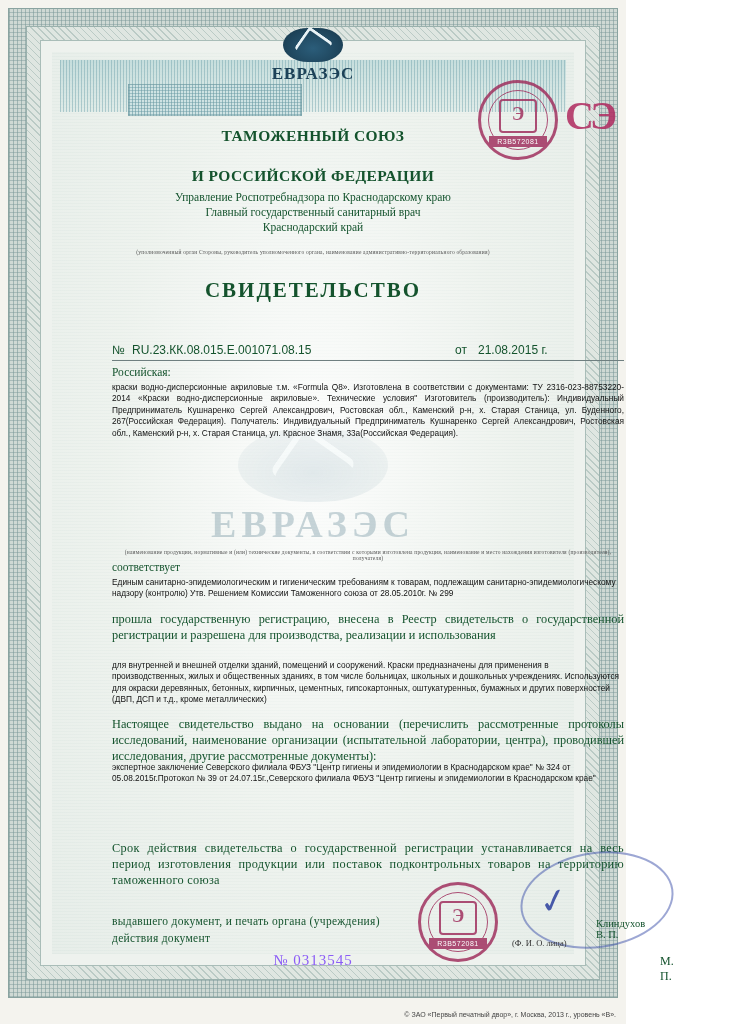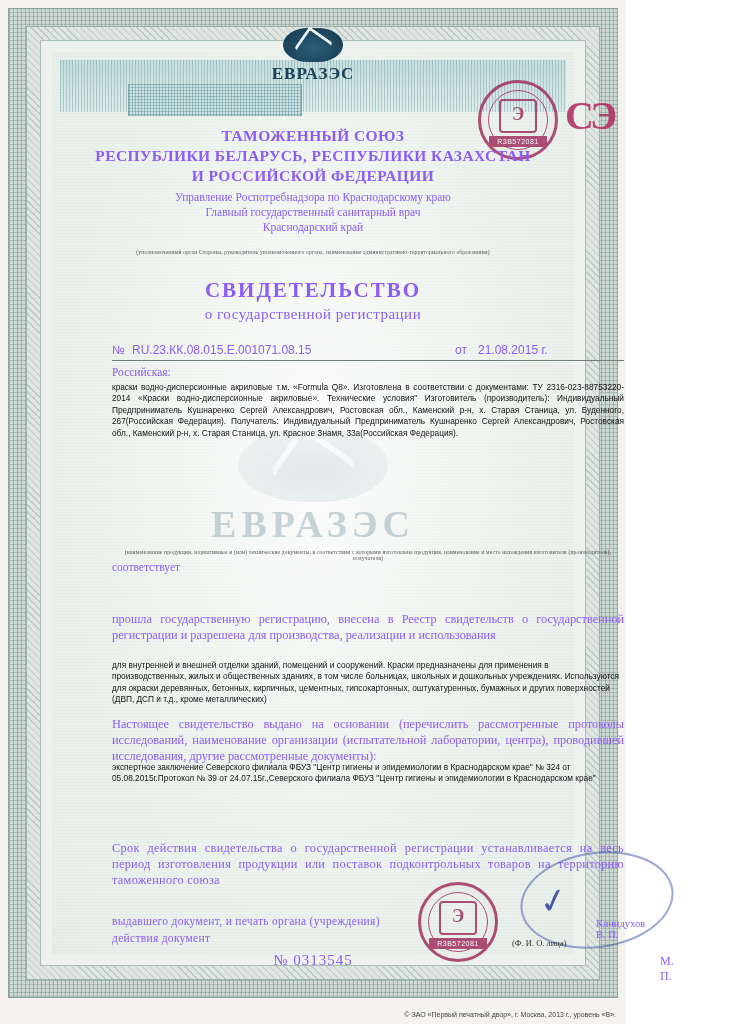--- a/index.html
+++ b/index.html
@@ -113,21 +113,21 @@
   }
   .watermark .wdisc:after{
     content:"";position:absolute;left:42px;top:10px;width:60px;height:52px;
     border-left:6px solid rgba(240,250,252,.9);border-top:6px solid rgba(240,250,252,.9);
     transform:rotate(35deg);border-radius:8px;
   }
   .watermark .wname{
     font-weight:bold;font-size:38px;letter-spacing:5px;color:#2e5f74;
   }
   
-  .t{position:absolute;color:#8b5cf6;}
+  .t{position:absolute;color:#14532d;}
   .ctr{text-align:center;width:100%;}
   .h1{font-weight:bold;font-size:15.5px;letter-spacing:.4px;line-height:19px;}
   .h2{font-size:11.5px;line-height:15px;}
   .tiny{font-size:5.5px;color:#555;letter-spacing:.2px;}
   .title-big{font-weight:bold;font-size:21px;letter-spacing:2px;}
   .title-sub{font-size:15px;letter-spacing:.5px;}
   .num-line{font-family:"Liberation Sans",sans-serif;font-size:12px;}
   .lbl{font-size:11.5px;}
   .body-s{font-family:"Liberation Sans",sans-serif;font-size:8.3px;line-height:11.4px;color:#111;}
   .body-serif{font-size:12.3px;line-height:16px;text-align:justify;}
@@ -175,43 +175,42 @@
     <div class="band">R3B572081</div>
   </div>
   <div class="se-mark">СЭ</div>
 
   <div class="watermark">
     <div class="wdisc"></div>
     <div class="wname">ЕВРАЗЭС</div>
   </div>
 
   <div class="t ctr h1" style="left:0;top:126px;">ТАМОЖЕННЫЙ СОЮЗ</div>
-  <div class="t ctr h1" style="left:0;top:146px;">РЕСПУБЛИКИ БЕЛАРУСЬ, РЕСПУБЛИКИ КАЗАХСТАН</div>
   <div class="t ctr h1" style="left:0;top:166px;">И РОССИЙСКОЙ ФЕДЕРАЦИИ</div>
 
   <div class="t ctr h2" style="left:0;top:190px;">Управление Роспотребнадзора по Краснодарскому краю</div>
   <div class="t ctr h2" style="left:0;top:205px;">Главный государственный санитарный врач</div>
   <div class="t ctr h2" style="left:0;top:220px;">Краснодарский край</div>
 
   <div class="t ctr tiny" style="left:0;top:249px;">(уполномоченный орган Стороны, руководитель уполномоченного органа, наименование административно-территориального образования)</div>
 
   <div class="t ctr title-big" style="left:0;top:278px;">СВИДЕТЕЛЬСТВО</div>
-  <div class="t ctr title-sub" style="left:0;top:306px;">о государственной регистрации</div>
 
   <div class="t num-line" style="left:112px;top:343px;">№</div>
   <div class="t num-line" style="left:132px;top:343px;">RU.23.КК.08.015.Е.001071.08.15</div>
   <div class="t num-line" style="left:455px;top:343px;">от</div>
   <div class="t num-line" style="left:478px;top:343px;">21.08.2015 г.</div>
   <div class="rule" style="left:112px;top:360px;width:512px;"></div>
 
   <div class="t lbl" style="left:112px;top:366px;">Российская:</div>
   <div class="t body-s" style="left:112px;top:382px;width:512px;text-align:justify;">краски водно-дисперсионные акриловые т.м. «Formula Q8». Изготовлена в соответствии с документами: ТУ 2316-023-88753220-2014 «Краски водно-дисперсионные акриловые». Технические условия"  Изготовитель (производитель): Индивидуальный Предприниматель Кушнаренко Сергей Александрович, Ростовская обл., Каменский р-н, х. Старая Станица, ул. Буденного, 267(Российская Федерация). Получатель: Индивидуальный Предприниматель Кушнаренко Сергей Александрович, Ростовская обл., Каменский р-н, х. Старая Станица, ул. Красное Знамя, 33а(Российская Федерация).</div>
   <div class="t tiny" style="left:112px;top:549px;width:512px;text-align:center;">(наименование продукции, нормативные и (или) технические документы, в соответствии с которыми изготовлена продукция, наименование и место нахождения изготовителя (производителя), получателя)</div>
 
   <div class="t lbl" style="left:112px;top:561px;">соответствует</div>
+  <div class="t body-s" style="left:112px;top:577px;width:512px;">Единым санитарно-эпидемиологическим и гигиеническим требованиям к товарам, подлежащим санитарно-эпидемиологическому надзору (контролю) Утв. Решением Комиссии Таможенного союза от 28.05.2010г. № 299</div>
 
   <div class="t body-serif" style="left:112px;top:611px;width:512px;">прошла государственную регистрацию, внесена в Реестр свидетельств о государственной регистрации и разрешена для производства, реализации и использования</div>
   <div class="t body-s" style="left:112px;top:660px;width:512px;">для внутренней и внешней отделки зданий, помещений и сооружений. Краски предназначены для применения в производственных, жилых и общественных зданиях, в том числе больницах, школьных и дошкольных учреждениях. Используются для окраски деревянных, бетонных, кирпичных, цементных, гипсокартонных, оштукатуренных, бумажных и других поверхностей (ДВП, ДСП и т.д., кроме металлических)</div>
   <div class="t body-serif" style="left:112px;top:716px;width:512px;">Настоящее свидетельство выдано на основании (перечислить рассмотренные протоколы исследований, наименование организации (испытательной лаборатории, центра), проводившей исследования, другие рассмотренные документы):</div>
   <div class="t body-s" style="left:112px;top:762px;width:512px;">экспертное заключение Северского филиала ФБУЗ "Центр гигиены и эпидемиологии в Краснодарском крае" № 324 от 05.08.2015г.Протокол № 39 от 24.07.15г.,Северского филиала ФБУЗ "Центр гигиены и эпидемиологии в Краснодарском крае"</div>
 
   <div class="t body-serif" style="left:112px;top:840px;width:512px;letter-spacing:.3px;">Срок действия свидетельства о государственной регистрации устанавливается на весь период изготовления продукции или поставок подконтрольных товаров на территорию таможенного союза</div>
 
   <div class="stamp-red" style="left:418px;top:882px;">
     <div class="ring2"></div>

